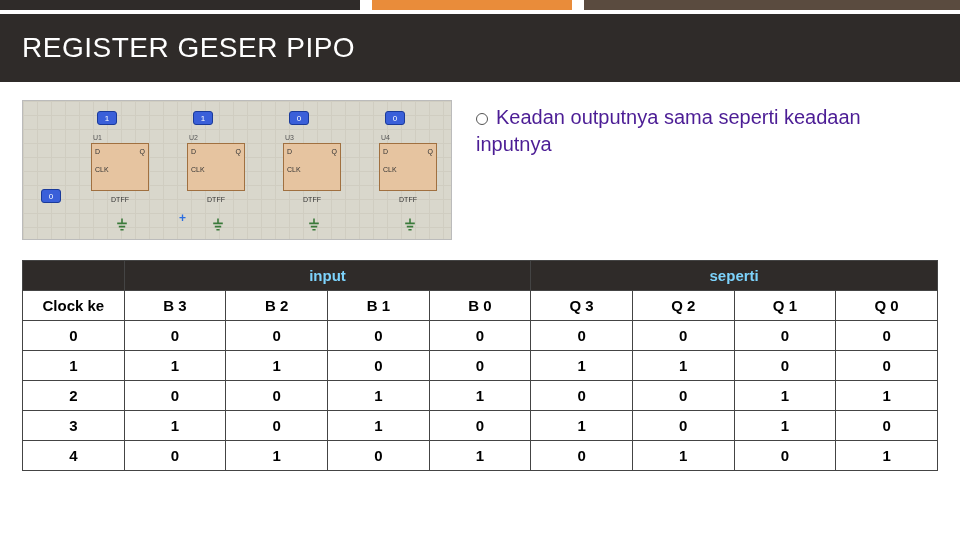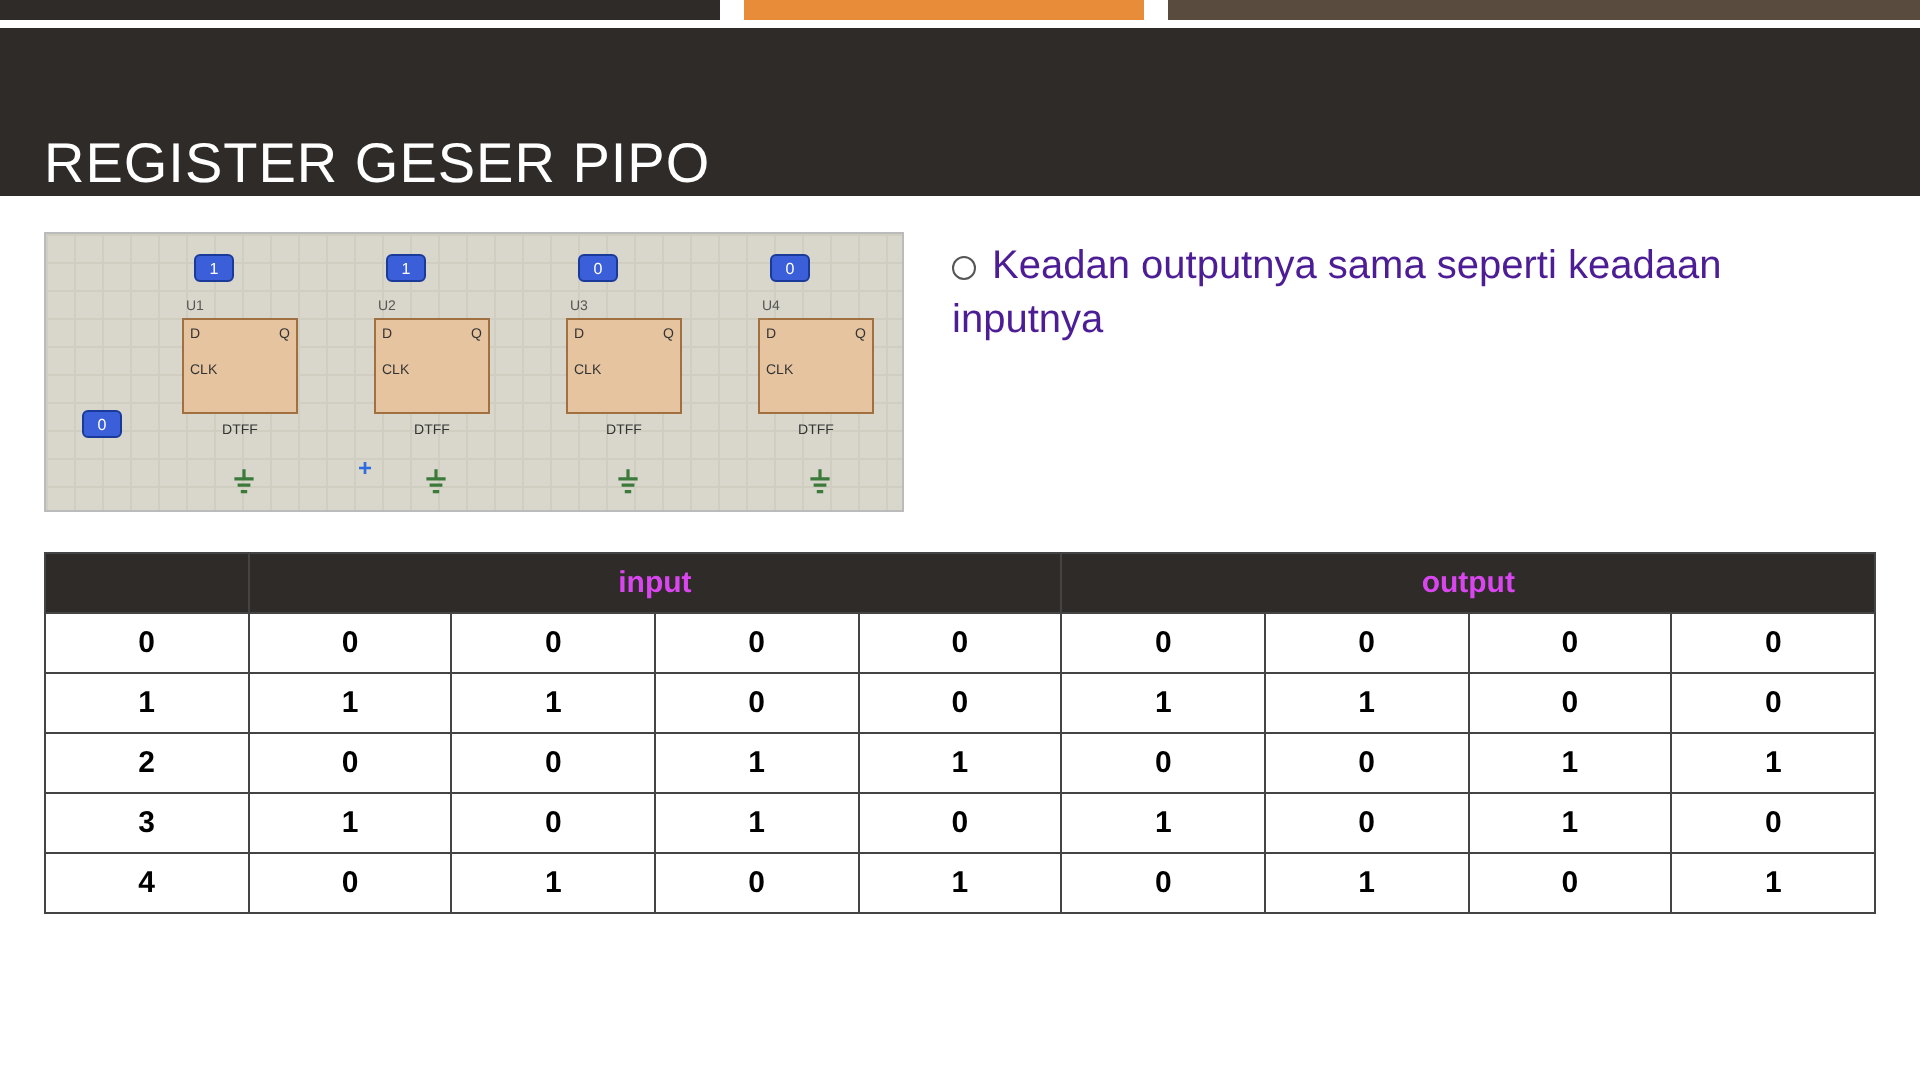--- a/index.html
+++ b/index.html
@@ -13,24 +13,24 @@
   .topstrip {
     height: 10px;
     display: flex;
   }
   .topstrip .ts-dark { background: #2f2b29; height: 100%; }
   .topstrip .ts-white { background: #fff; height: 100%; }
   .topstrip .ts-orange { background: #e98c3a; height: 100%; }
   .topstrip .ts-brown { background: #5a4b3f; height: 100%; }
   .whitespacer { height: 4px; background: #fff; }
   .darkbar {
-    height: 84px;
+    height: 68px;
     background: #2f2b29;
     display: flex;
-    align-items: flex-end;
+    align-items: center;
     padding: 0 22px;
   }
   .darkbar h1 {
     color: #fff;
     font-size: 28px;
     font-weight: 400;
     letter-spacing: 0.5px;
   }
   .content-row {
     display: flex;
@@ -152,21 +152,21 @@
   th, td {
     border: 1px solid #444;
     text-align: center;
     height: 30px;
     font-size: 15px;
     font-weight: 700;
     color: #000;
   }
   thead tr:first-child th {
     background: #2f2b29;
-    color: #d946ef;
+    color: #7dd3fc;
     font-weight: 700;
     height: 30px;
   }
   thead tr:first-child th.blank {
     background: #2f2b29;
   }
   thead tr.headers th {
     background: #fff;
     color:#000;
   }
@@ -260,21 +260,32 @@
         <col>
         <col>
         <col>
         <col>
         <col>
     </colgroup>
     <thead>
       <tr>
         <th class="blank"></th>
         <th colspan="4">input</th>
-        <th colspan="4">output</th>
+        <th colspan="4">seperti</th>
+      </tr>
+      <tr class="headers">
+        <th>Clock ke</th>
+        <th>B 3</th>
+        <th>B 2</th>
+        <th>B 1</th>
+        <th>B 0</th>
+        <th>Q 3</th>
+        <th>Q 2</th>
+        <th>Q 1</th>
+        <th>Q 0</th>
       </tr>
     </thead>
     <tbody id="table-body">
         <tr>
           <td>0</td>
           <td>0</td>
           <td>0</td>
           <td>0</td>
           <td>0</td>
           <td>0</td>

